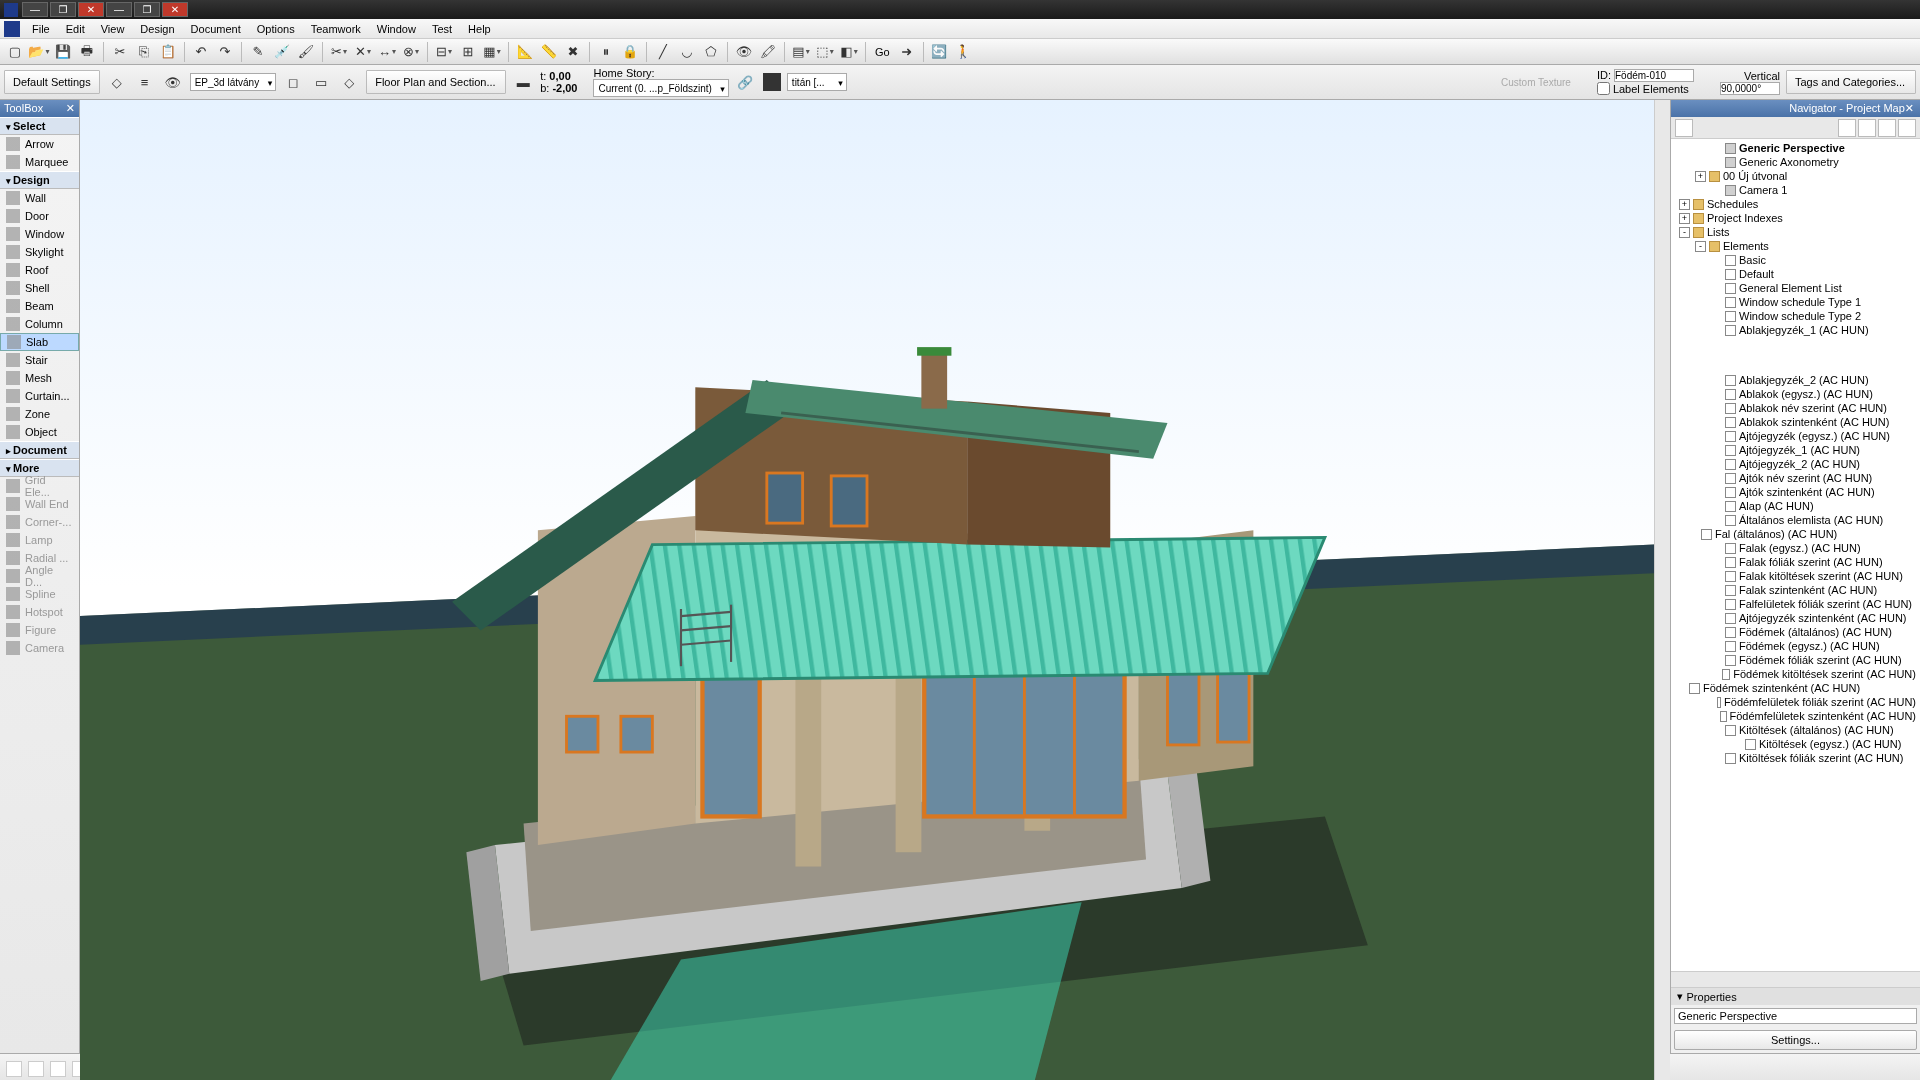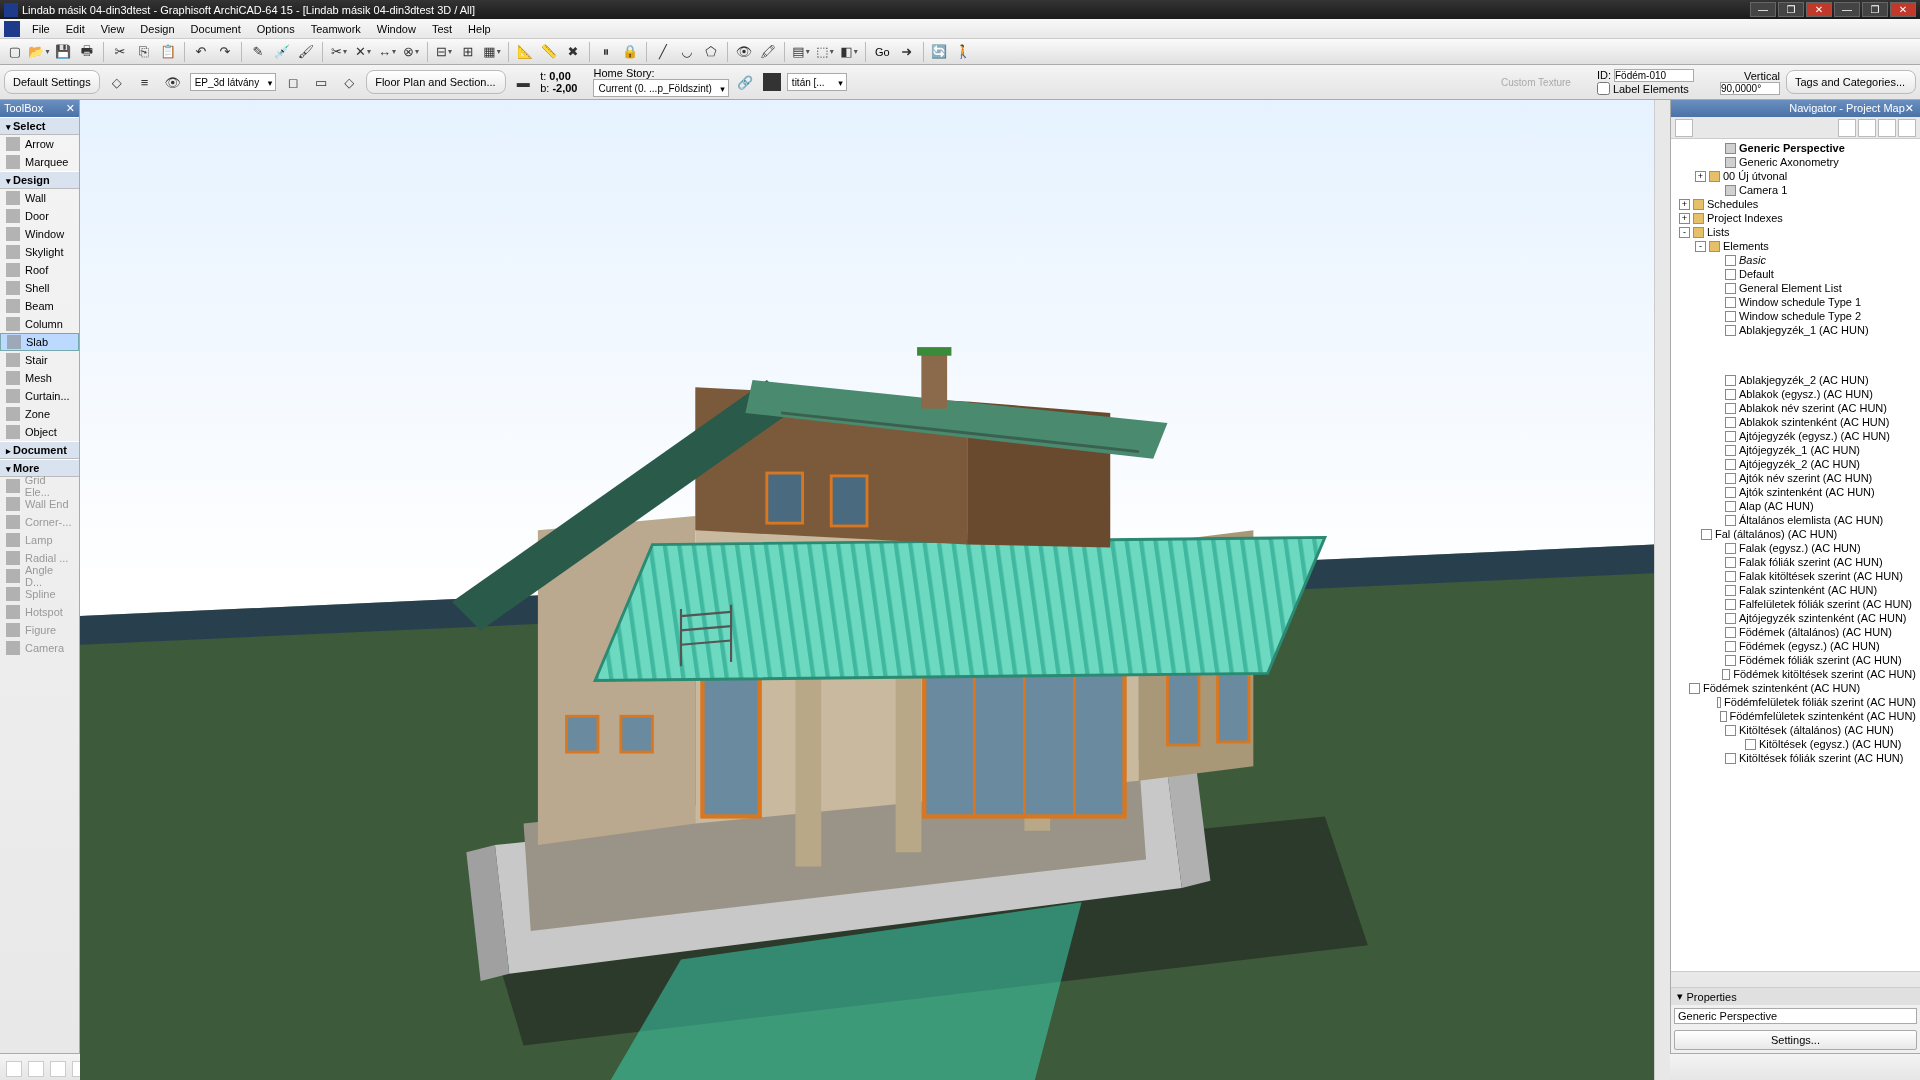--- a/index.html
+++ b/index.html
@@ -20,21 +20,21 @@
 
 
 .toolbar { height: 26px; background: linear-gradient(#fafafa,#e0e0e0); border-bottom: 1px solid #aaa; display: flex; align-items: center; padding: 0 4px; gap: 2px; }
 .tbtn { width: 22px; height: 22px; border: 1px solid transparent; display: flex; align-items: center; justify-content: center; cursor: pointer; color: #333; font-size: 13px; }
 .tsep { width: 1px; height: 20px; background: #bbb; margin: 0 3px; }
 .tdrop { display: flex; align-items: center; }
 .tdrop .arr { font-size: 8px; margin-left: 1px; color: #555; }
 
 
 .infobar { height: 35px; background: linear-gradient(#f4f4f4,#e4e4e4); border-bottom: 1px solid #aaa; display: flex; align-items: center; padding: 0 4px; gap: 6px; }
-.infobar .btn { border: 1px solid #bbb; background: linear-gradient(#fff,#e8e8e8); padding: 5px 8px; border-radius: 8px; cursor: pointer; }
+.infobar .btn { border: 1px solid #bbb; background: linear-gradient(#fff,#e8e8e8); padding: 5px 8px; border-radius: 1px; cursor: pointer; }
 .infobar .lbl { font-size: 10px; color: #333; }
 .infobar .stack { display: flex; flex-direction: column; font-size: 10px; line-height: 12px; }
 .infobar .dropdown { border: 1px solid #aaa; background: #fff; padding: 1px 16px 1px 4px; position: relative; font-size: 10px; height: 18px; line-height: 16px; min-width: 110px; }
 .infobar .dropdown::after { content: "▾"; position: absolute; right: 3px; top: 1px; font-size: 9px; }
 
 
 .main { display: flex; height: 953px; }
 .toolbox { width: 80px; background: linear-gradient(#f4f4f4,#e8e8e8); border-right: 1px solid #aaa; display: flex; flex-direction: column; }
 .toolbox .head { background: linear-gradient(#6a8fc0,#4a72a8); color: #fff; font-size: 11px; padding: 2px 4px; display: flex; justify-content: space-between; }
 .toolbox .section { background: #d9e3f0; font-weight: bold; padding: 2px 6px; font-size: 11px; border-top: 1px solid #fff; border-bottom: 1px solid #bbb; cursor: pointer; }
@@ -72,21 +72,20 @@
 
 .coordbar { height: 30px; background: linear-gradient(#f4f4f4,#e4e4e4); border-top: 1px solid #aaa; display: flex; align-items: center; padding: 0 6px; gap: 6px; font-size: 10px; }
 .coordbar .cico { width: 16px; height: 16px; border: 1px solid #ccc; background: #fff; }
 .coordbar .cstack { display: flex; flex-direction: column; line-height: 11px; }
 </style>
 </head>
 <body>
 
 <div class="titlebar">
   <div class="icon"></div>
-  <div class="title">Lindab másik 04-din3dtest - Graphisoft ArchiCAD-64 15 - [Lindab másik 04-din3dtest 3D / All]</div>
   <div class="winbtns">
     <div>—</div>
     <div>❐</div>
     <div class="close">✕</div>
     <div>—</div>
     <div>❐</div>
     <div class="close">✕</div>
   </div>
 </div>
 
@@ -442,21 +441,21 @@
         <div class="node" style="padding-left: 8px;">
           <span class="exp">-</span>
           <span class="nico fold"></span>
           <span>Lists</span>
         </div>
         <div class="node" style="padding-left: 24px;">
           <span class="exp">-</span>
           <span class="nico fold"></span>
           <span>Elements</span>
         </div>
-        <div class="node" style="padding-left: 40px; font-style: italic;">
+        <div class="node" style="padding-left: 40px;">
           <span style="width:11px;display:inline-block"></span>
           <span class="nico list"></span>
           <span>Basic</span>
         </div>
         <div class="node" style="padding-left: 40px;">
           <span style="width:11px;display:inline-block"></span>
           <span class="nico list"></span>
           <span>Default</span>
         </div>
         <div class="node" style="padding-left: 40px;">

